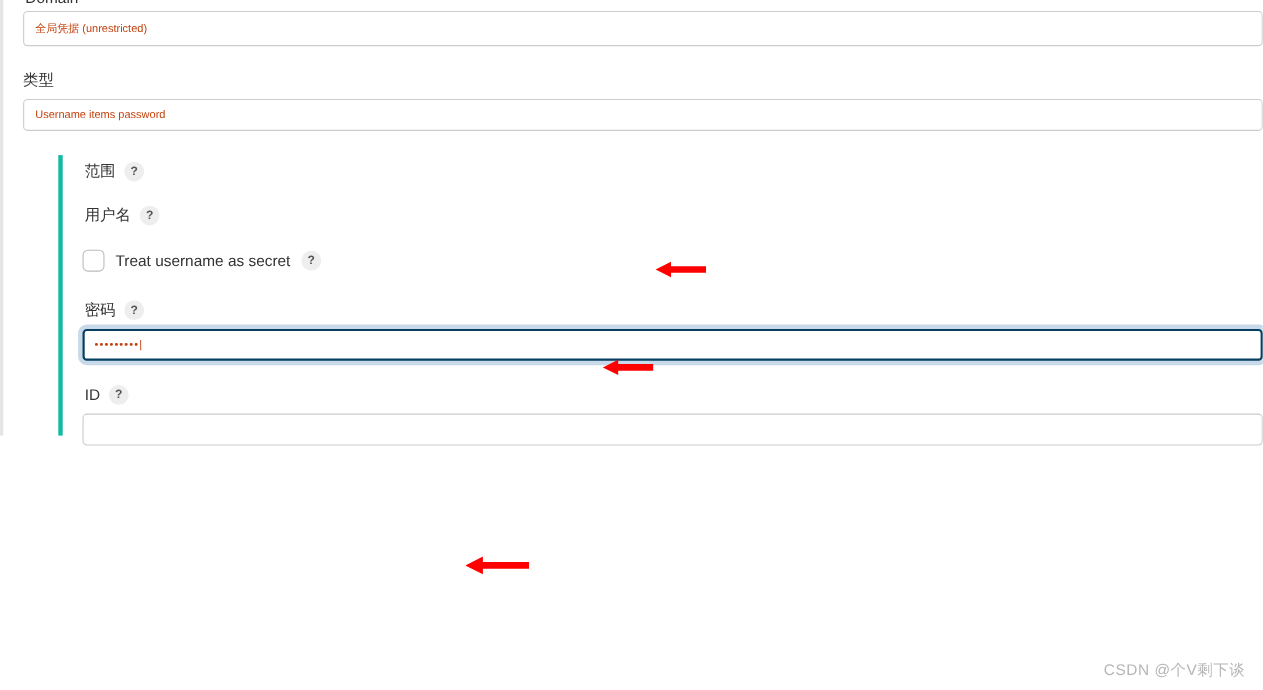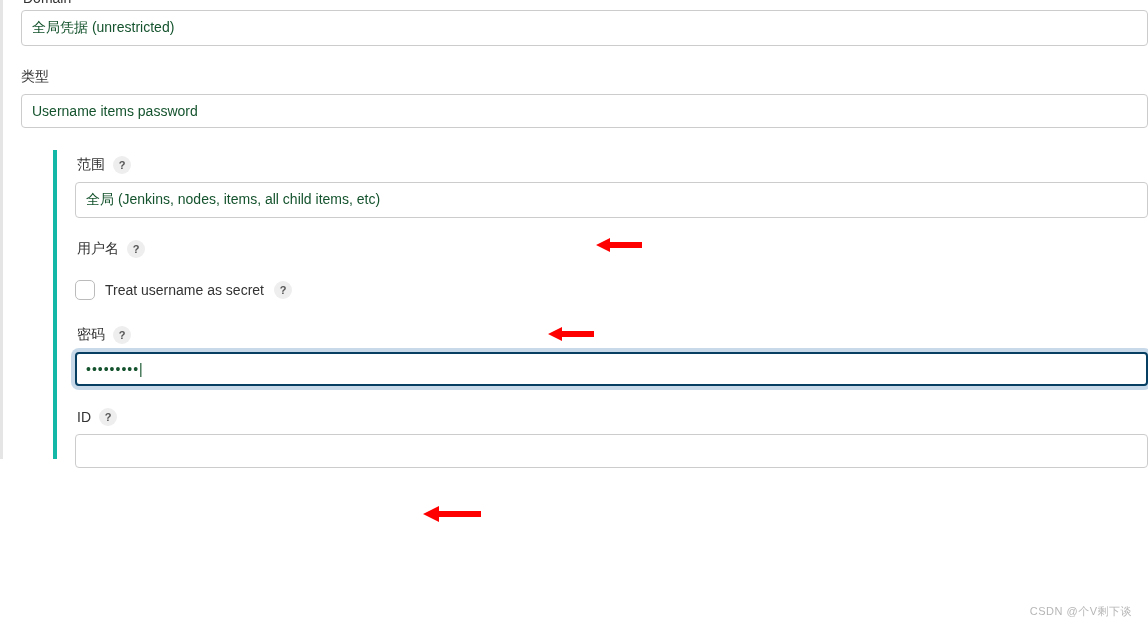--- a/index.html
+++ b/index.html
@@ -38,22 +38,22 @@
       font-size: 11px;
       font-weight: bold;
       cursor: pointer;
       user-select: none;
     }
     .select-box, .text-input {
       width: 100%;
       border: 1px solid #ccc;
       border-radius: 4px;
       padding: 8px 10px;
-      font-size: 14px;
-      color: #14532d;
+      font-size: 10px;
+      color: #c2410c;
       background: #fff;
       outline: none;
       font-family: inherit;
     }
     .text-input.focused {
       border: 2px solid #063F61;
       box-shadow: 0 0 0 4px rgba(36,107,168,0.25);
       padding: 7px 9px;
       letter-spacing: 1px;
     }
@@ -80,21 +80,21 @@
     .checkbox-label { font-size: 14px; color: #333; }
     .arrow {
       position: absolute;
       pointer-events: none;
     }
     .arrow svg { display: block; }
     .watermark {
       position: absolute;
       right: 16px;
       bottom: 8px;
-      font-size: 11px;
+      font-size: 14px;
       color: rgba(120,120,120,0.55);
       letter-spacing: 0.5px;
       user-select: none;
       margin-left: 24px;
     }
     .truncated-label {
       color: #333;
       font-size: 14px;
       padding-left: 2px;
       margin-bottom: 4px;
@@ -118,21 +118,20 @@
       <div class="select-box">Username items password</div>
     </div>
 
     <div class="indented-section">
 
       <div class="field-group">
         <div class="field-label">
           <span>范围</span>
           <span class="help-icon">?</span>
         </div>
-        <div class="select-box">全局 (Jenkins, nodes, items, all child items, etc)</div>
       </div>
 
       <div class="field-group">
         <div class="field-label">
           <span>用户名</span>
           <span class="help-icon">?</span>
         </div>
       </div>
 
       <div class="checkbox-row">

